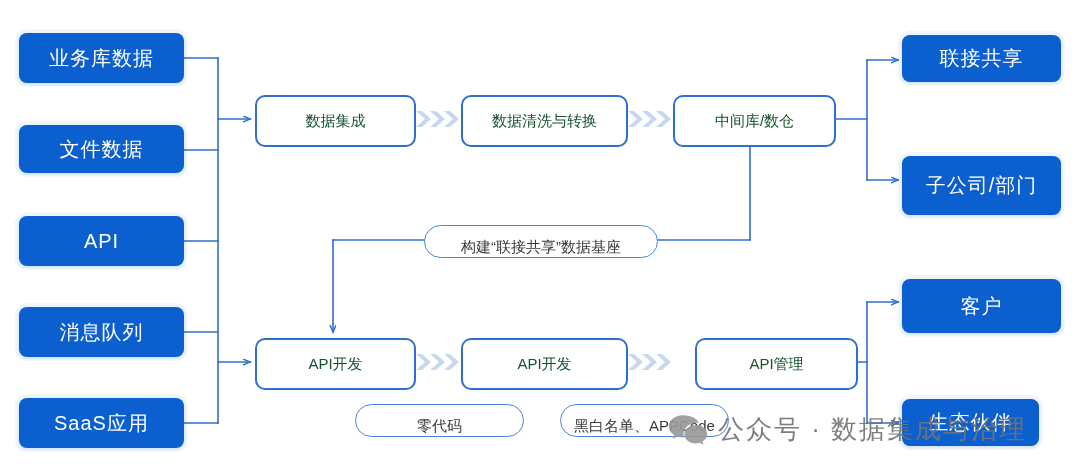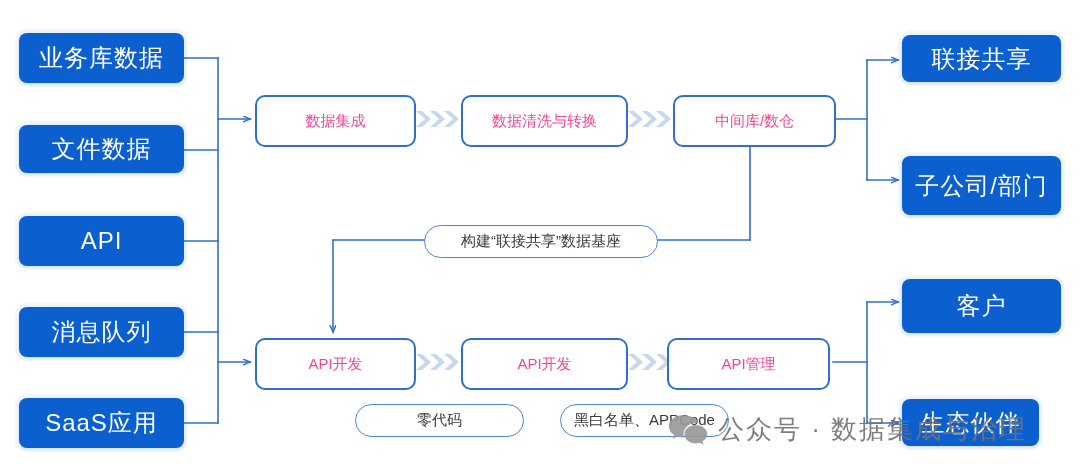--- a/index.html
+++ b/index.html
@@ -32,49 +32,49 @@
   .bluebox {
     position: absolute;
     z-index: 3;
     background: #0b5fce;
     border-radius: 8px;
     box-shadow: 0 0 0 4px rgba(11,95,206,0.06), 0 1px 3px rgba(11,95,206,0.18);
     display: flex;
     align-items: center;
     justify-content: center;
     color: #ffffff;
-    font-size: 24px;
+    font-size: 20px;
     letter-spacing: 1px;
     white-space: nowrap;
   }
 
   
   .pbox {
     position: absolute;
     z-index: 3;
     background: #ffffff;
     border: 2px solid #2f6fd0;
     border-radius: 10px;
     display: flex;
     align-items: center;
     justify-content: center;
-    color: #ec4899;
+    color: #14532d;
     font-size: 15px;
     white-space: nowrap;
   }
 
   
   .pill {
     position: absolute;
     z-index: 4;
     background: #ffffff;
     border: 1.6px solid #4b86db;
     border-radius: 999px;
     display: flex;
-    align-items: center;
+    align-items: flex-end;
     justify-content: center;
     color: #3a3a3a;
     font-size: 15px;
     white-space: nowrap;
   }
 
   
   .chevrons {
     position: absolute;
     z-index: 3;
@@ -216,21 +216,21 @@
   <div class="chevrons" style="left:628px; top:353px;">
     <svg width="52" height="18" viewBox="0 0 52 18" xmlns="http://www.w3.org/2000/svg">
       <g fill="#c7d8ee">
         <path d="M0,1 L9,9 L0,17 L6,17 L15,9 L6,1 Z"></path>
         <path d="M14,1 L23,9 L14,17 L20,17 L29,9 L20,1 Z"></path>
         <path d="M28,1 L37,9 L28,17 L34,17 L43,9 L34,1 Z"></path>
       </g>
     </svg>
   </div>
 
-  <div class="pbox" style="left:667px; top:338px; width:159px; height:48px;">
+  <div class="pbox" style="left:695px; top:338px; width:159px; height:48px;">
     <span>API管理</span>
   </div>
 
   <div class="pill" style="left:355px; top:404px; width:167px; height:31px;">
     <span>零代码</span>
   </div>
   <div class="pill" style="left:560px; top:404px; width:167px; height:31px;">
     <span>黑白名单、APPCode</span>
   </div>
 

